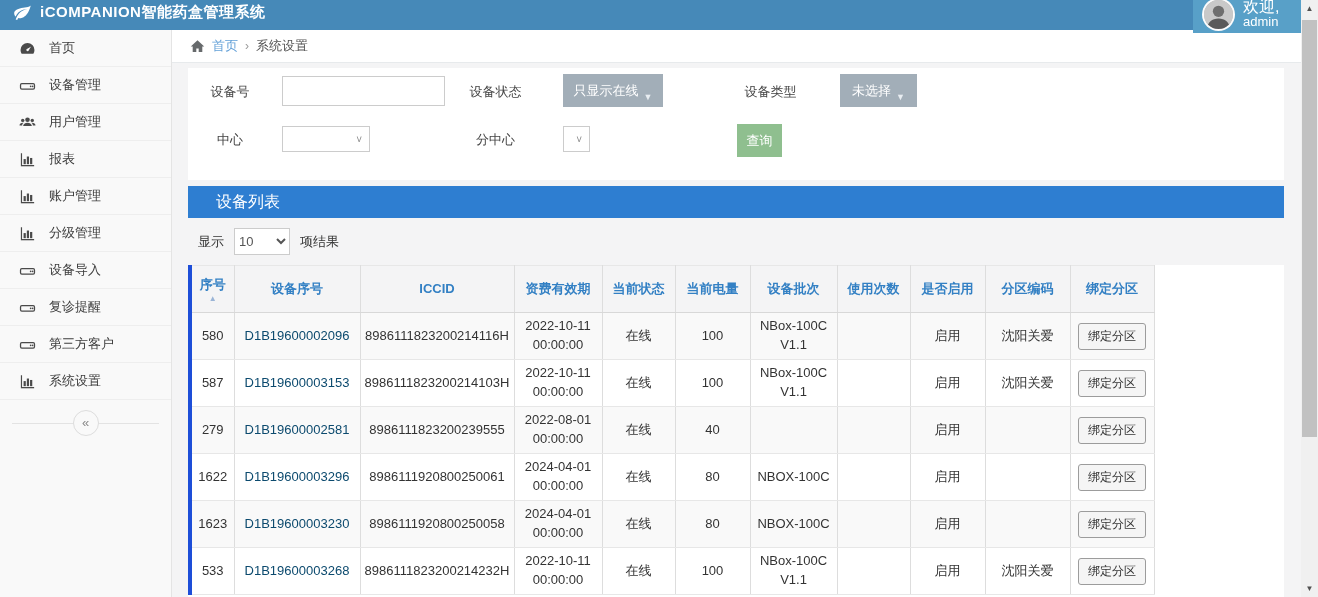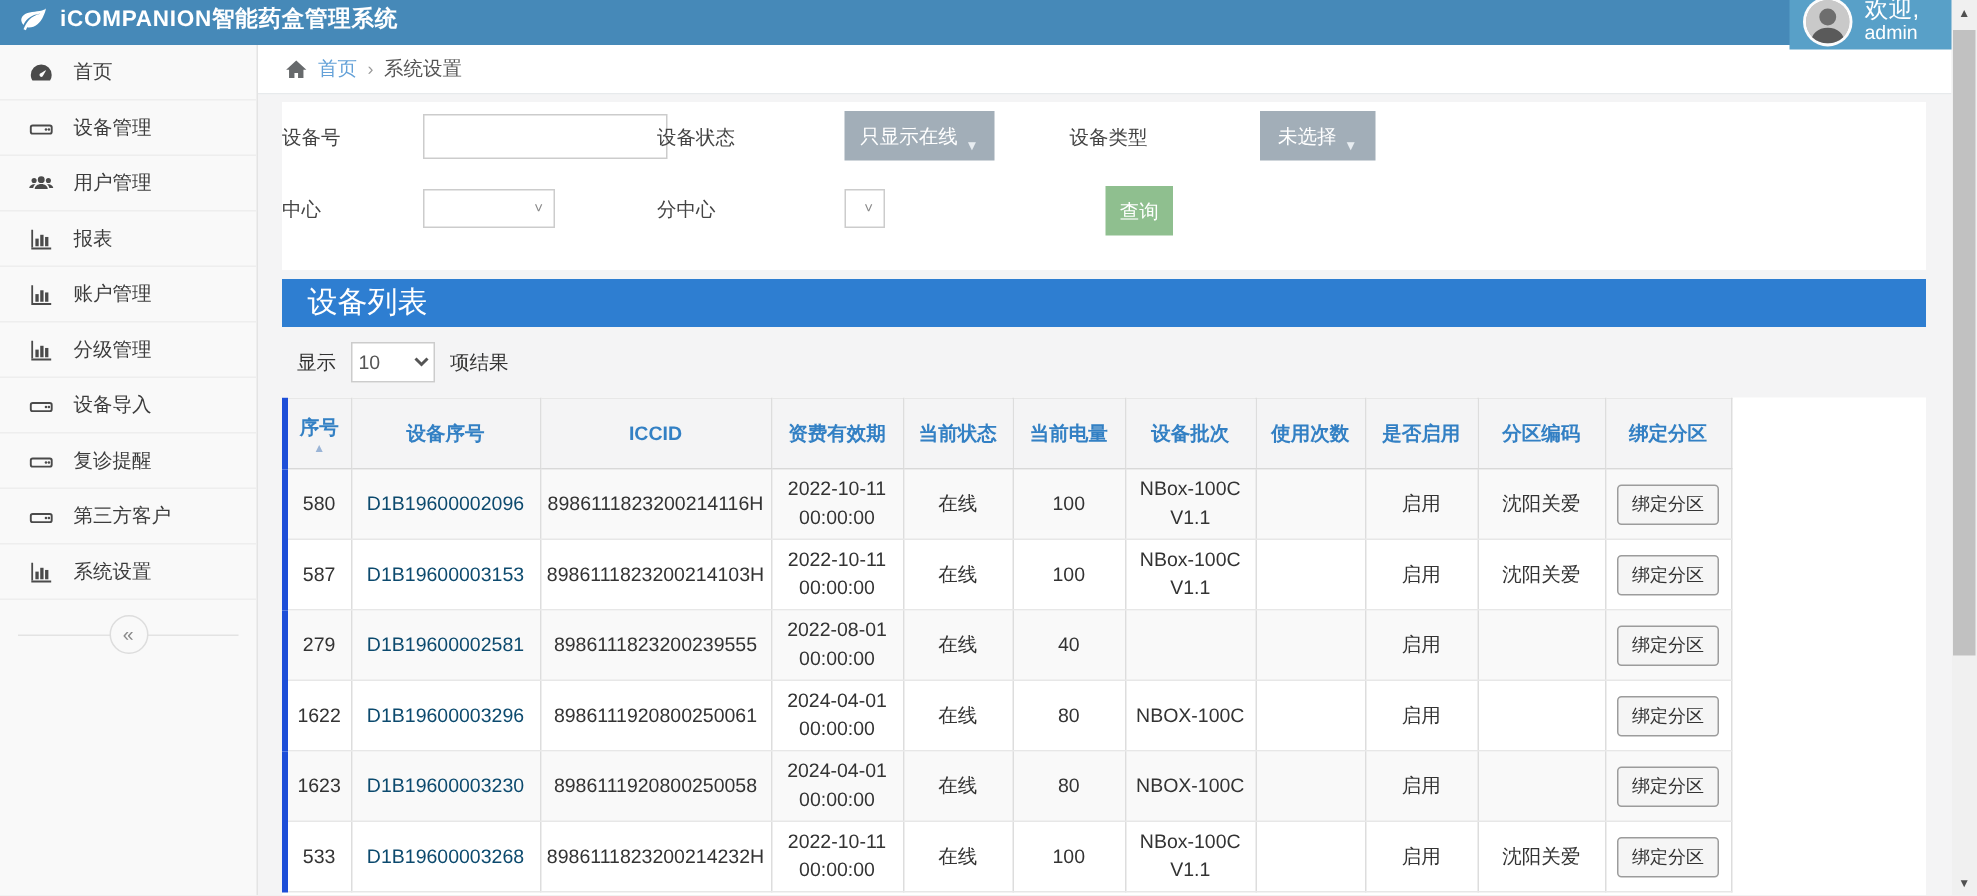--- a/index.html
+++ b/index.html
@@ -38,30 +38,30 @@
   
   .main { position:absolute; left:172px; top:30px; width:1129px; height:567px; background:#f4f4f5; }
   .breadcrumb { position:absolute; left:0; top:0; width:100%; height:33px; background:#fff; border-bottom:1px solid #e7eaec; display:flex; align-items:center; padding-left:18px; font-size:13px; gap:7px; }
   .breadcrumb svg { width:15px; height:15px; fill:#676a6c; }
   .crumb-home { color:#64a1d8; text-decoration:none; cursor:pointer; }
   .crumb-sep { color:#9a9a9a; font-size:12px; }
   .crumb-cur { color:#555; }
 
   
   .filter-card { position:absolute; left:16px; top:38px; width:1096px; height:112px; background:#fff; }
-  .flabel { position:absolute; font-size:13px; color:#444; text-align:left; }
+  .flabel { position:absolute; font-size:13px; color:#444; text-align:center; }
   .txt-input { position:absolute; left:94px; top:8px; width:163px; height:30px; border:1px solid #ccc; background:#fff; font-size:13px; padding:0 8px; }
   .gray-btn { position:absolute; top:6px; height:33px; background:#a2aeb8; border:none; color:#fff; font-size:13px; cursor:pointer; padding:0 10px; }
   .gray-btn .c { font-size:9px; position:relative; top:5px; margin-left:5px; color:#e8edf1; }
   .mini-select { position:absolute; top:58px; height:26px; border:1px solid #ccc; background:#fff; color:#888; font-size:12px; display:flex; align-items:center; justify-content:flex-end; padding-right:7px; cursor:pointer; }
   .mini-select .c { color:#888; font-size:10px; }
   .green-btn { position:absolute; left:549px; top:56px; width:45px; height:33px; background:#8fbf8f; border:none; color:#fff; font-size:13px; cursor:pointer; }
 
   
-  .panel-title { position:absolute; left:16px; top:156px; width:1096px; height:32px; background:#2e7ed1; color:#fff; font-size:20px; line-height:32px; padding-left:17px; }
+  .panel-title { position:absolute; left:16px; top:156px; width:1096px; height:32px; background:#2e7ed1; color:#fff; font-size:16px; line-height:32px; padding-left:28px; }
   .toolbar { position:absolute; left:16px; top:188px; width:1096px; height:47px; display:flex; align-items:center; font-size:13px; color:#333; }
   .toolbar .lbl { margin-left:10px; }
   .toolbar select { margin:0 10px; width:56px; height:27px; border:1px solid #ccc; background:#fff; color:#555; font-size:13px; font-family:inherit; }
   .table-wrap { position:absolute; left:16px; top:235px; width:1096px; height:332px; background:#fff; overflow:hidden; }
   table.grid { border-collapse:collapse; table-layout:fixed; width:964px; font-size:13px; color:#333; }
   table.grid th, table.grid td { border-right:1px solid #ddd; border-bottom:1px solid #e7e7e7; text-align:center; vertical-align:middle; height:47px; padding:2px 4px; overflow:hidden; line-height:1.45; }
   table.grid th:first-child, table.grid td:first-child { border-left:4px solid #1d4ed8; }
   table.grid thead th { background:#f4f4f5; color:#3380c4; font-weight:bold; border-bottom:1px solid #d8d8d8; border-top:1px solid #e7e7e7; position:relative; cursor:pointer; }
   .sort-caret { display:block; font-size:8px; color:#9ab4d6; line-height:6px; margin-top:2px; }
   table.grid tbody tr:nth-child(odd) { background:#f9f9f9; }

